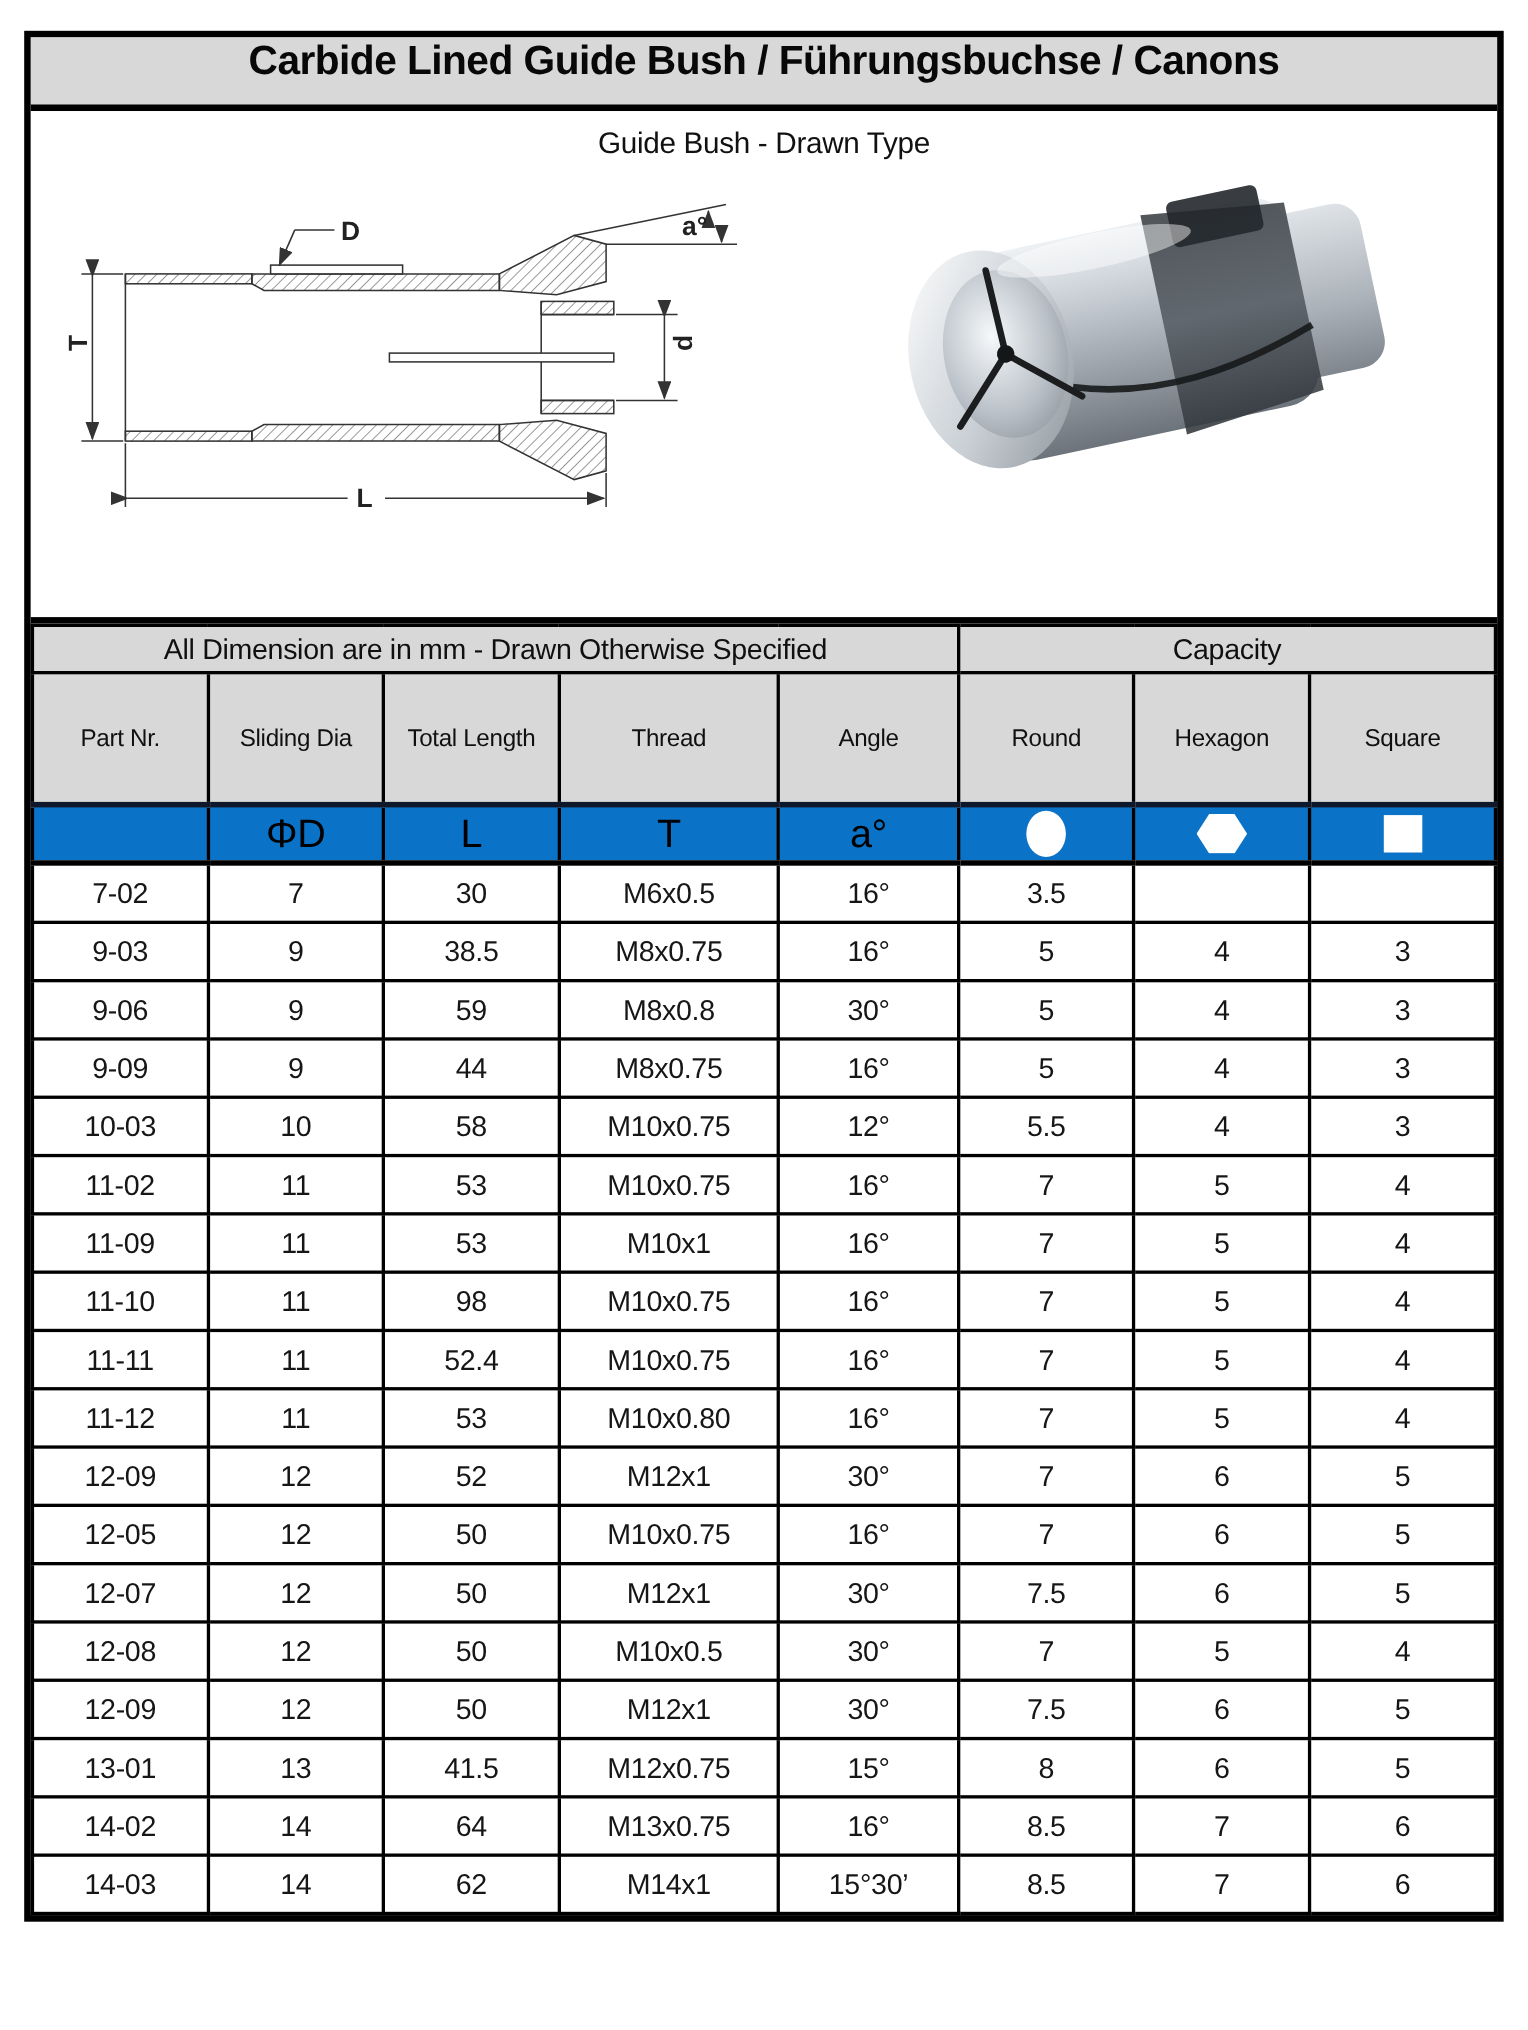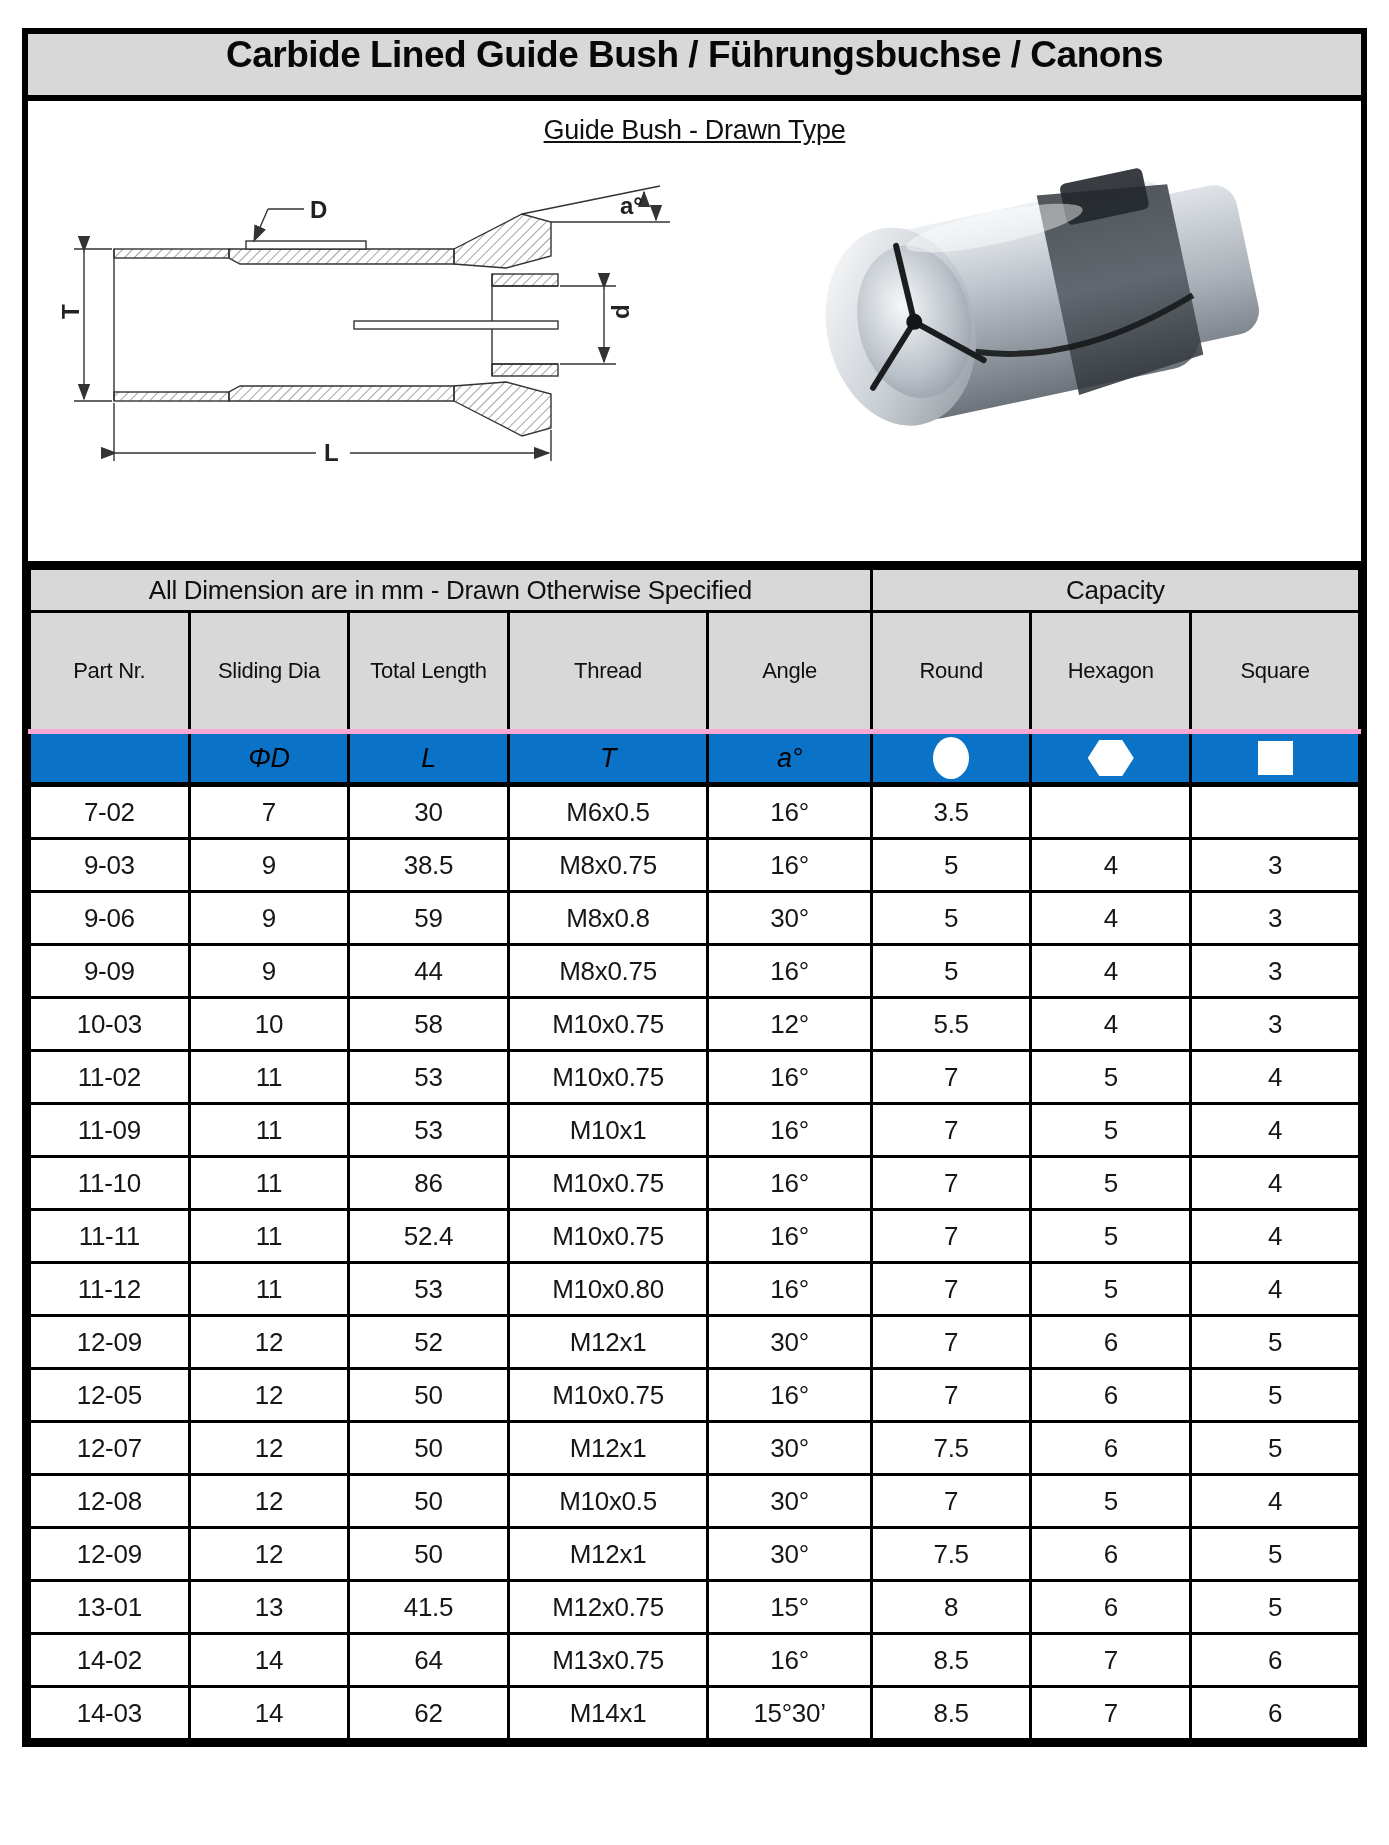--- a/index.html
+++ b/index.html
@@ -7,31 +7,31 @@
        font-family:"Liberation Sans","DejaVu Sans",sans-serif;color:#101010;}
   .frame{position:absolute;left:22px;top:28px;width:1345px;box-sizing:border-box;
          border:6px solid #000;background:#fff;}
   
   .title-bar{height:61px;background:#d8d8d8;border-bottom:6px solid #000;
              display:flex;align-items:flex-start;justify-content:center;}
   .title-bar h1{margin:0;font-size:37px;font-weight:bold;letter-spacing:-0.5px;color:#080808;}
   
   .figure-section{position:relative;height:460px;border-bottom:6px solid #000;background:#fff;}
   .subtitle{position:absolute;top:14px;left:0;right:0;text-align:center;
-            font-size:27px;color:#111;letter-spacing:-0.3px;text-decoration:underline;}
+            font-size:27px;color:#111;letter-spacing:-0.3px;}
   .tech-drawing{position:absolute;left:26px;top:68px;}
   .product-photo{position:absolute;left:735px;top:28px;}
   
   table.spec{width:100%;border-collapse:collapse;table-layout:fixed;}
   table.spec th,table.spec td{border:3px solid #000;text-align:center;vertical-align:middle;
             padding:0;font-weight:normal;letter-spacing:-0.3px;overflow:hidden;}
   tr.band-row th{height:40px;background:#d8d8d8;font-size:26px;}
   tr.header-row th{height:116px;background:#d8d8d8;font-size:22px;}
-  tr.symbol-row th{height:48px;background:#0b73c7;font-size:27px;font-style:italic;
-                   color:#000;border-top:5px solid #f9a8d4;border-bottom:5px solid #000;}
+  tr.symbol-row th{height:48px;background:#0b73c7;font-size:36px;
+                   color:#000;border-top:5px solid #0f172a;border-bottom:5px solid #000;}
   tbody td{height:50px;font-size:26px;background:#fff;color:#161616;}
   .icon-wrap{display:flex;align-items:center;justify-content:center;height:100%;}
   .icon-round{width:36px;height:42px;background:#fff;border-radius:50%;}
   .icon-hex{width:46px;height:36px;background:#fff;
             clip-path:polygon(25% 0,75% 0,100% 50%,75% 100%,25% 100%,0 50%);}
   .icon-square{width:35px;height:34px;background:#fff;}
   
   col.c0{width:12%} col.c1{width:12%} col.c2{width:12%} col.c3{width:15%}
   col.c4{width:12.3%} col.c5{width:12%} col.c6{width:12%} col.c7{width:12.7%}
 </style>
@@ -273,21 +273,21 @@
           <td>53</td>
           <td>M10x1</td>
           <td>16°</td>
           <td>7</td>
           <td>5</td>
           <td>4</td>
         </tr>
         <tr>
           <td>11-10</td>
           <td>11</td>
-          <td>86</td>
+          <td>98</td>
           <td>M10x0.75</td>
           <td>16°</td>
           <td>7</td>
           <td>5</td>
           <td>4</td>
         </tr>
         <tr>
           <td>11-11</td>
           <td>11</td>
           <td>52.4</td>

